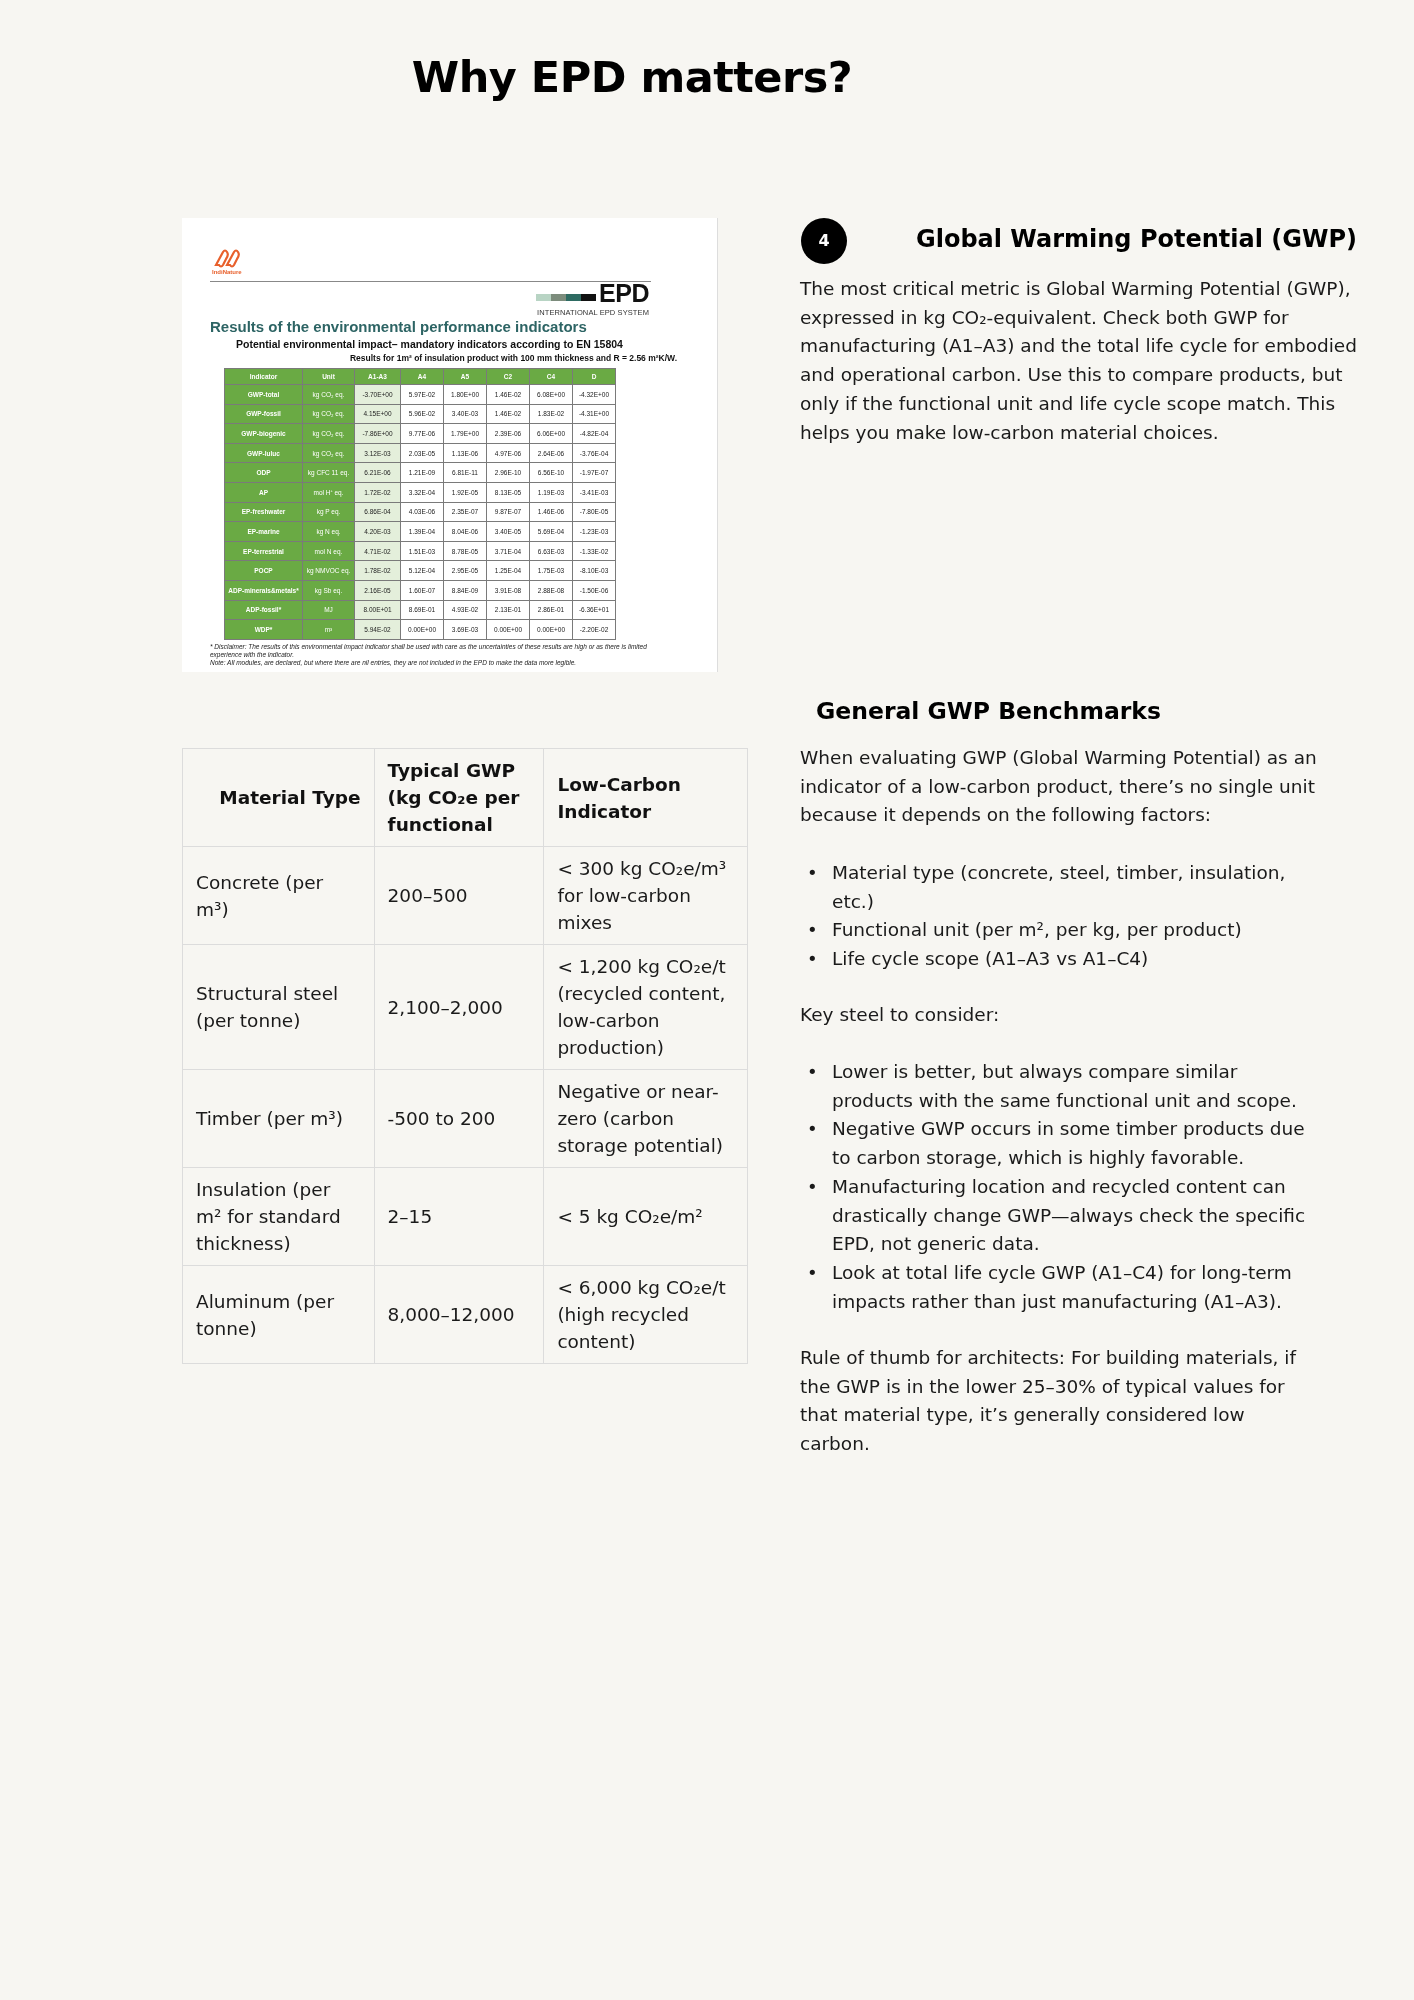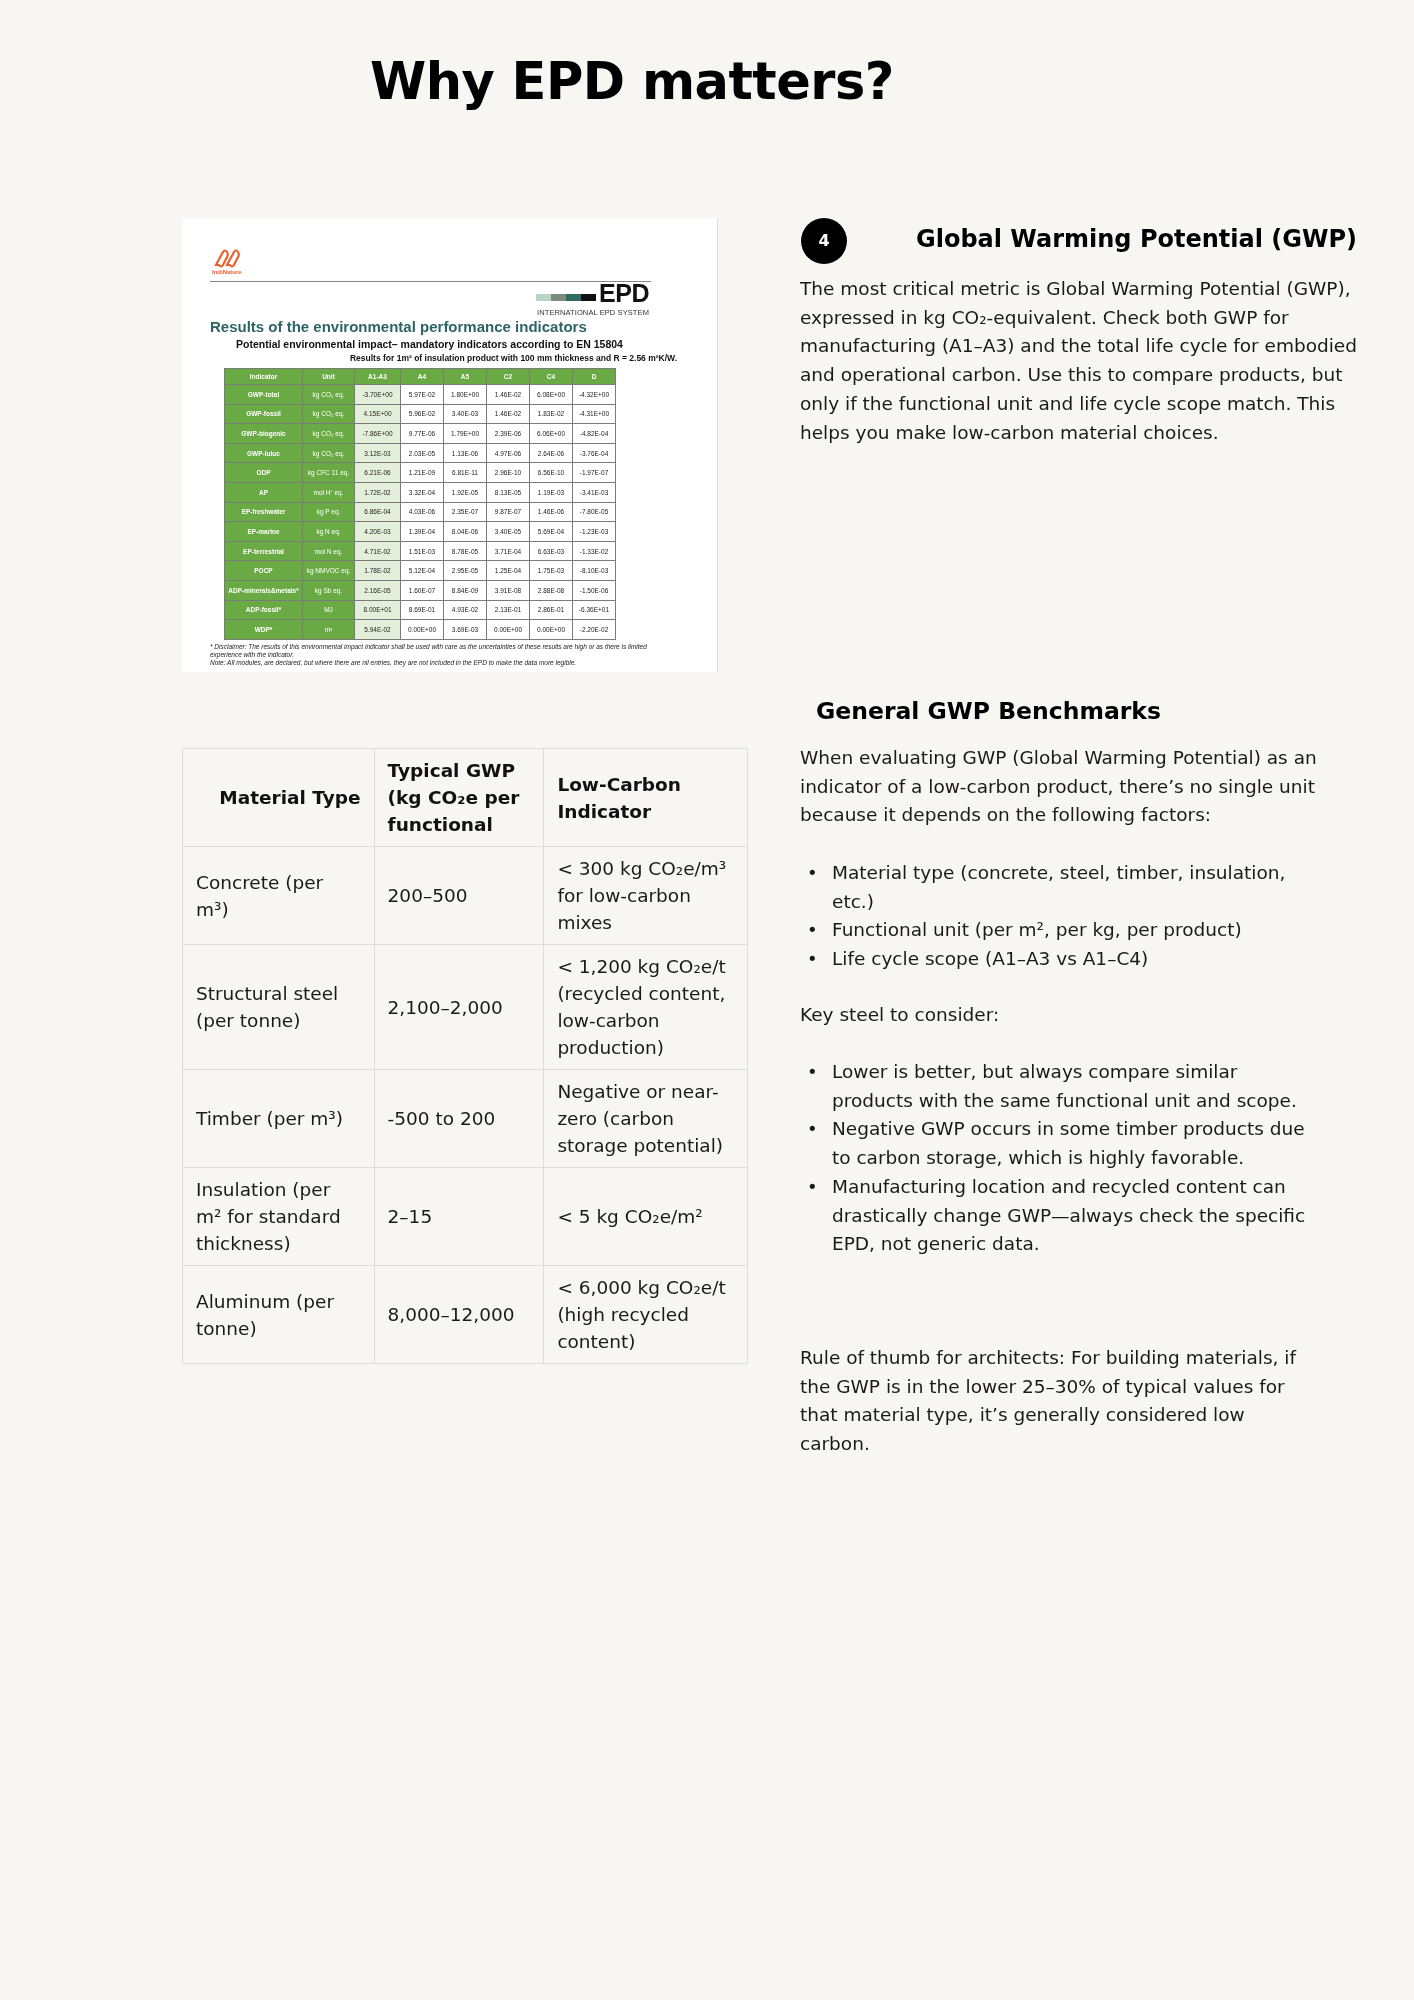--- a/index.html
+++ b/index.html
@@ -1,19 +1,19 @@
 <!DOCTYPE html>
 <html><head>
 <meta charset="utf-8">
 <style>
   * { box-sizing: border-box; margin: 0; padding: 0; }
   html, body { width: 1414px; height: 2000px; background: #f7f6f2; }
   body { position: relative; font-family: "DejaVu Sans", "Liberation Sans", sans-serif; color: #1a1a1a; overflow: hidden; }
 
-  .page-title { position: absolute; left: 0; width: 1264px; top: 52px; text-align: center; font-size: 51px; font-weight: bold; color: #000; letter-spacing: -0.5px; }
+  .page-title { position: absolute; left: 0; width: 1264px; top: 52px; text-align: center; font-size: 43px; font-weight: bold; color: #000; letter-spacing: -0.5px; }
 
   
   .epd-image { position: absolute; left: 182px; top: 218px; width: 536px; height: 454px; background: #fff; border-right: 1px solid #ddd; font-family: "Liberation Sans", sans-serif; }
   .epd-logo-left { position: absolute; left: 30px; top: 30px; width: 40px; }
   .epd-logo-left svg { display: block; }
   .epd-logo-left .brand { font-size: 6px; color: #e8602c; font-weight: bold; margin-top: 1px; }
   .epd-logo-right { position: absolute; right: 68px; top: 28px; text-align: right; margin-top: 36px; }
   .epd-bars { display: inline-flex; vertical-align: bottom; margin-right: 3px; margin-bottom: 5px; }
   .epd-bars span { display: inline-block; height: 7px; width: 15px; }
   .epd-big { display: inline-block; font-size: 25px; font-weight: bold; color: #111; line-height: 22px; letter-spacing: -0.5px; }
@@ -244,20 +244,21 @@
 <ul class="list factors">
   <li>Material type (concrete, steel, timber, insulation, etc.)</li>
   <li>Functional unit (per m², per kg, per product)</li>
   <li>Life cycle scope (A1–A3 vs A1–C4)</li>
 </ul>
 <p class="keypoints-label">Key steel to consider:</p>
 <ul class="list keypoints">
   <li>Lower is better, but always compare similar products with the same functional unit and scope.</li>
   <li>Negative GWP occurs in some timber products due to carbon storage, which is highly favorable.</li>
   <li>Manufacturing location and recycled content can drastically change GWP—always check the specific EPD, not generic data.</li>
+  <li>Look at total life cycle GWP (A1–C4) for long-term impacts rather than just manufacturing (A1–A3).</li>
 </ul>
 <p class="rule-thumb">Rule of thumb for architects: For building materials, if the GWP is in the lower 25–30% of typical values for that material type, it’s generally considered low carbon.</p>
 
 <table class="bench-table">
   <thead>
     <tr>
       <th class="c1">Material Type</th>
       <th class="c2">Typical GWP (kg CO₂e per functional</th>
       <th class="c3">Low-Carbon Indicator</th>
     </tr>

